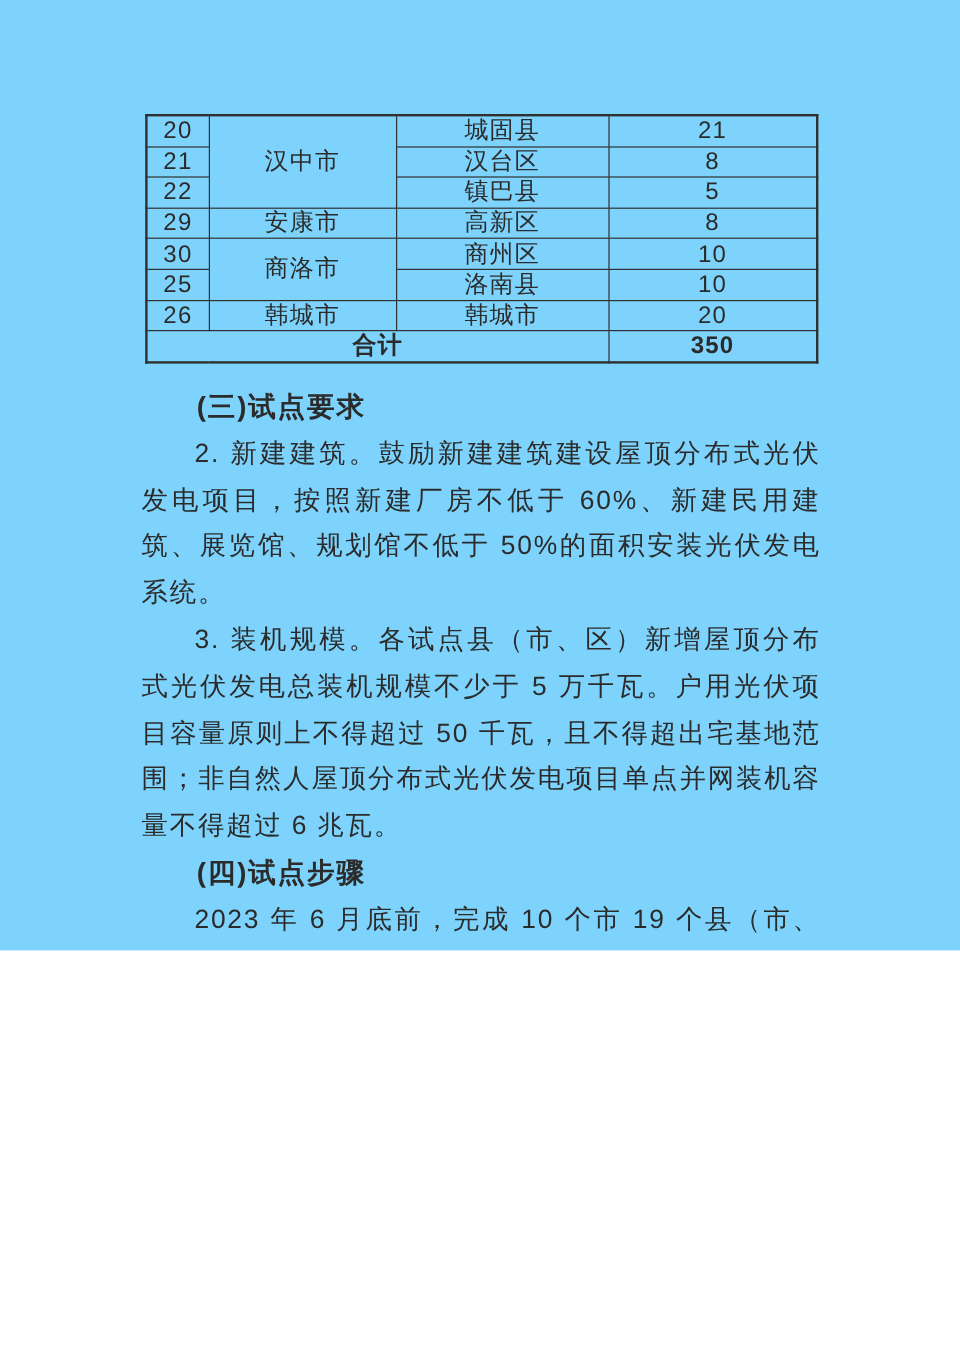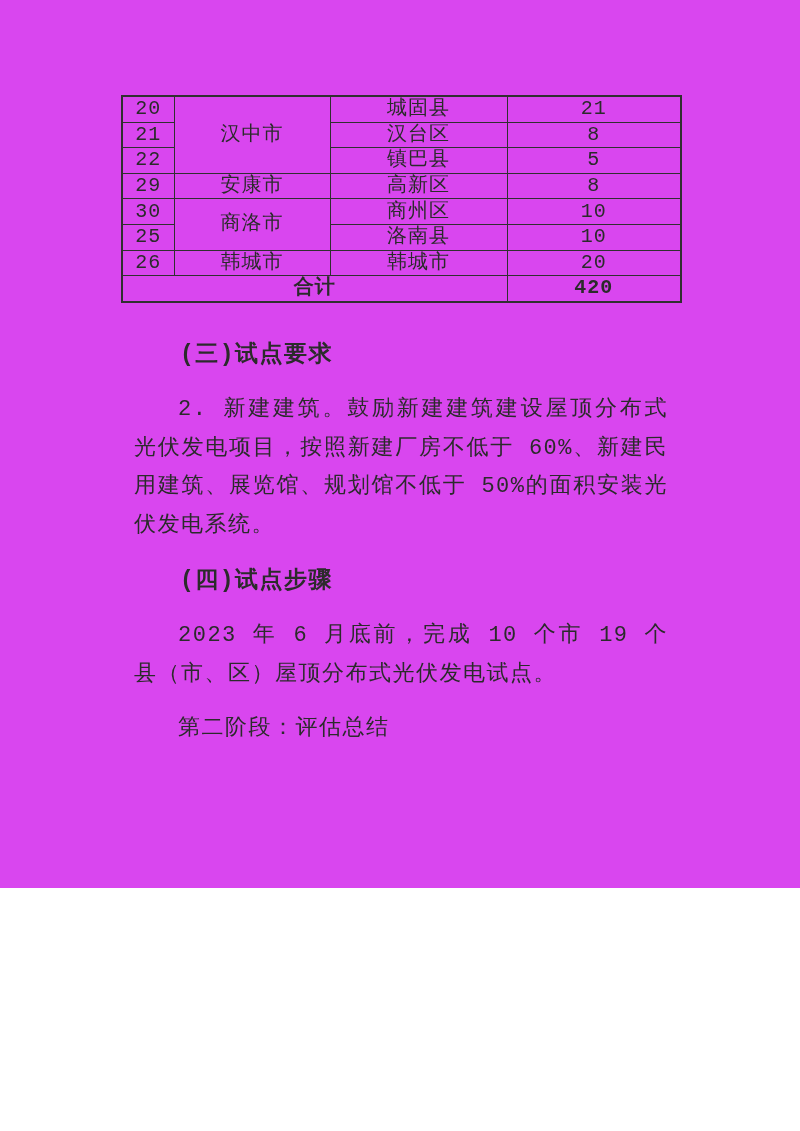--- a/index.html
+++ b/index.html
@@ -1,21 +1,21 @@
 <!DOCTYPE html>
 <html><head>
 <meta charset="utf-8">
 <style>
   html, body { margin: 0; padding: 0; }
   .page {
     position: relative;
     width: 800px;
-    height: 888px;
-    background: #d946ef;
-    font-family: Liberation Mono, monospace;
+    height: 792px;
+    background: #7dd3fc;
+    font-family: Liberation Sans, sans-serif;
     color: #2b2b2b;
     overflow: hidden;
   }
   
   .doc-table {
     position: absolute;
     left: 121px;
     top: 95px;
     width: 559px;
     border-collapse: collapse;
@@ -39,21 +39,21 @@
     left: 118px;
     width: 566px;
     top: 320px;
     font-size: 22px;
     line-height: 38.8px;
     letter-spacing: 1.5px;
     text-align: justify;
     text-justify: inter-ideograph;
   }
   .textblock p {
-    margin: 16px;
+    margin: 0;
     text-indent: 2em;
   }
   .textblock p.heading {
     font-weight: bold;
     font-size: 23px;
   }
   
   .page-number {
     position: absolute;
     left: 0;
@@ -111,28 +111,29 @@
         <td>10</td>
       </tr>
       <tr>
         <td>26</td>
         <td>韩城市</td>
         <td>韩城市</td>
         <td>20</td>
       </tr>
       <tr>
         <td colspan="3" class="bold">合计</td>
-        <td class="bold">420</td>
+        <td class="bold">350</td>
       </tr>
     </tbody>
   </table>
 
   <div class="textblock">
     <p class="heading">(三)试点要求</p>
     <p>2. 新建建筑。鼓励新建建筑建设屋顶分布式光伏发电项目，按照新建厂房不低于 60%、新建民用建筑、展览馆、规划馆不低于 50%的面积安装光伏发电系统。</p>
+    <p>3. 装机规模。各试点县（市、区）新增屋顶分布式光伏发电总装机规模不少于 5 万千瓦。户用光伏项目容量原则上不得超过 50 千瓦，且不得超出宅基地范围；非自然人屋顶分布式光伏发电项目单点并网装机容量不得超过 6 兆瓦。</p>
     <p class="heading">(四)试点步骤</p>
     <p>2023 年 6 月底前，完成 10 个市 19 个县（市、区）屋顶分布式光伏发电试点。</p>
     <p>第二阶段：评估总结</p>
   </div>
 
   <div class="page-number">4</div>
 
 </div>
 
 </body></html>

